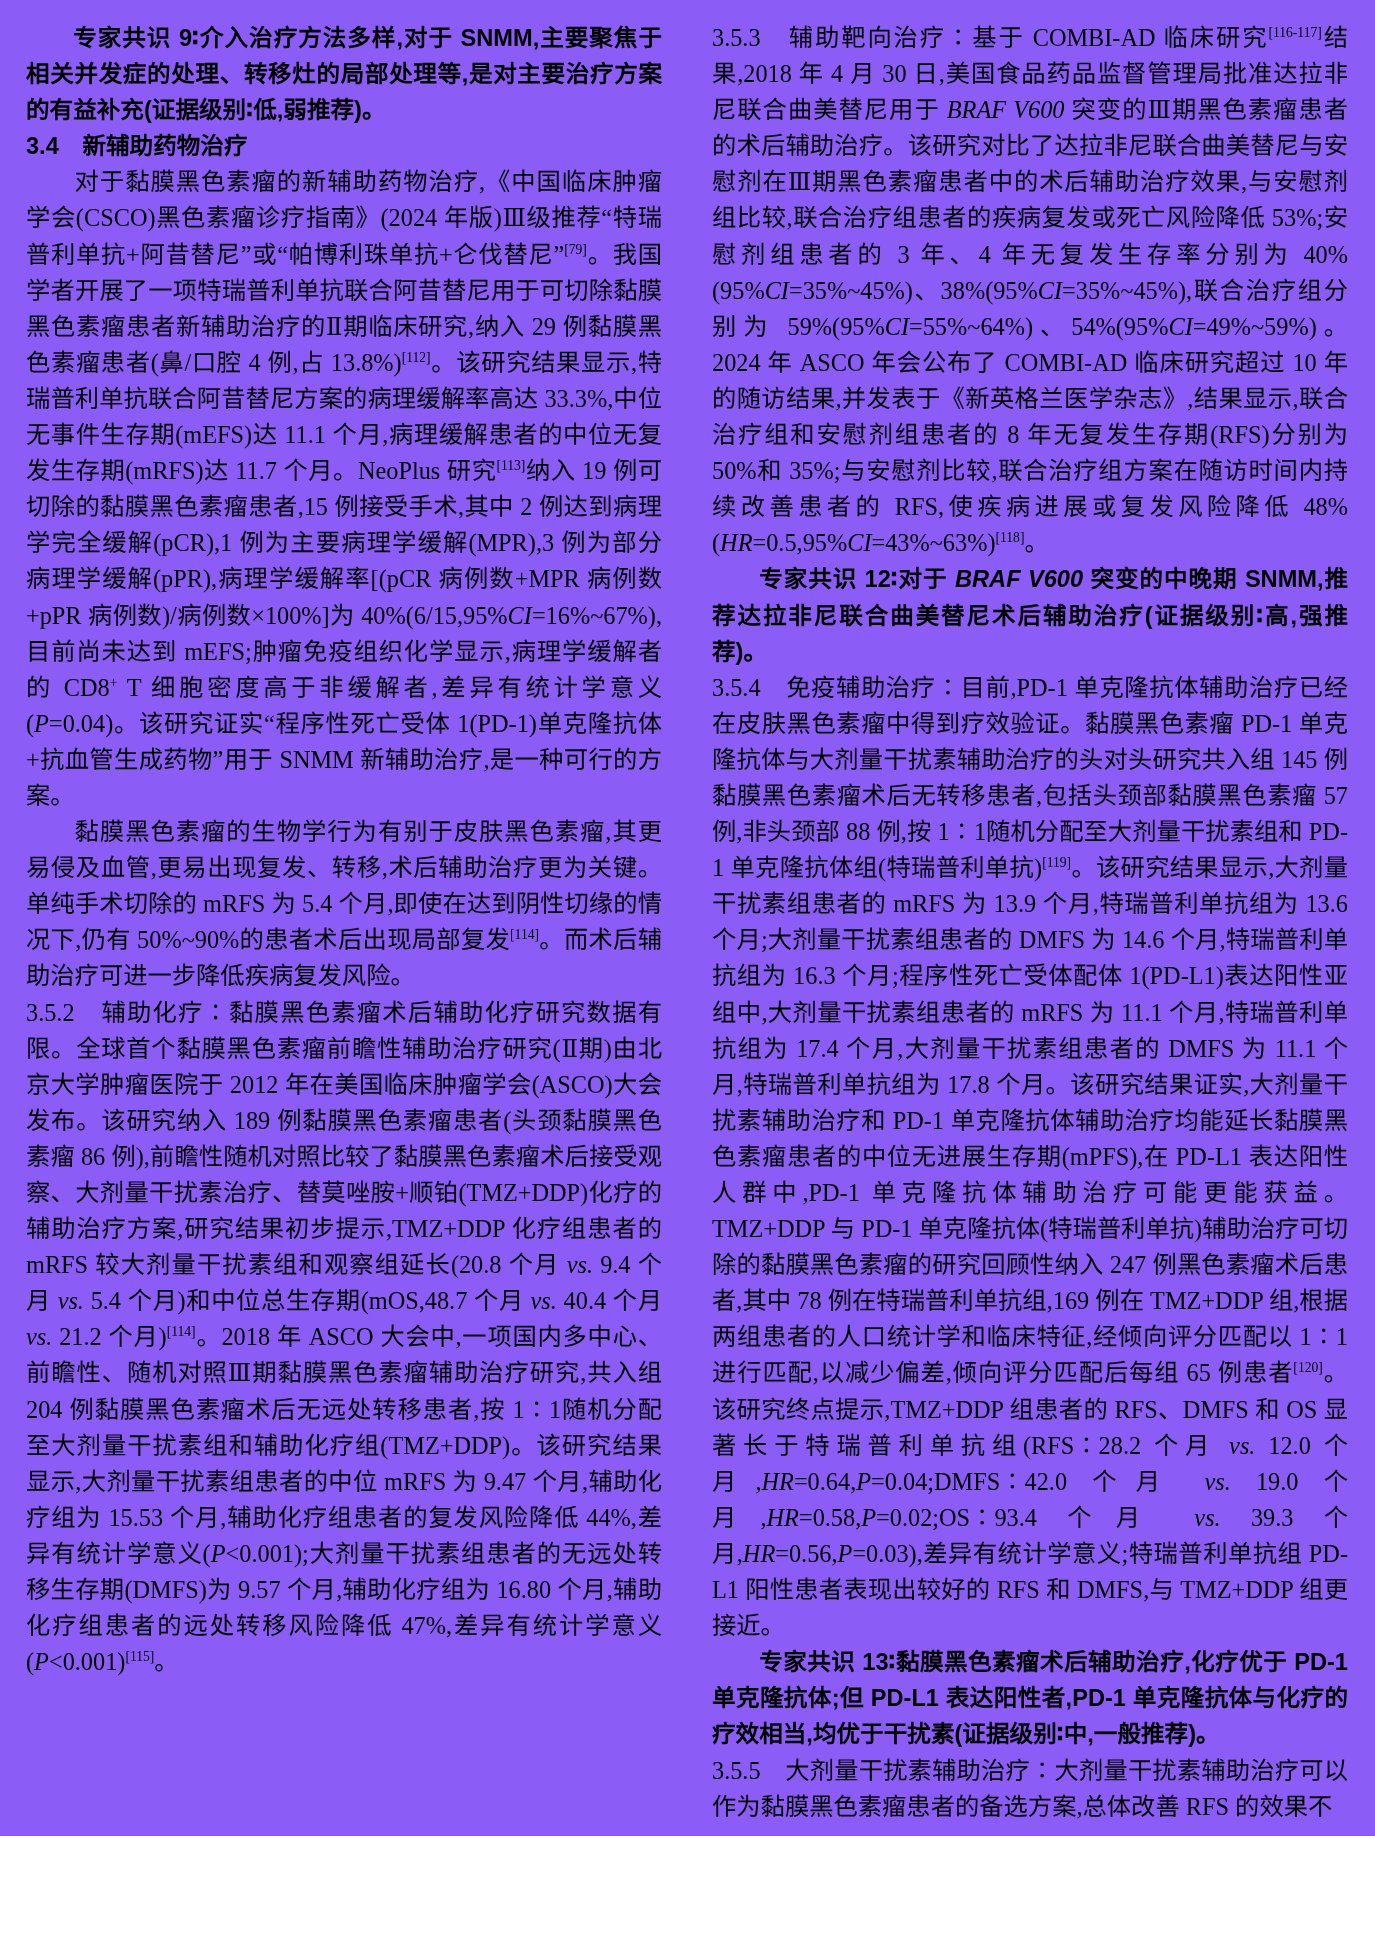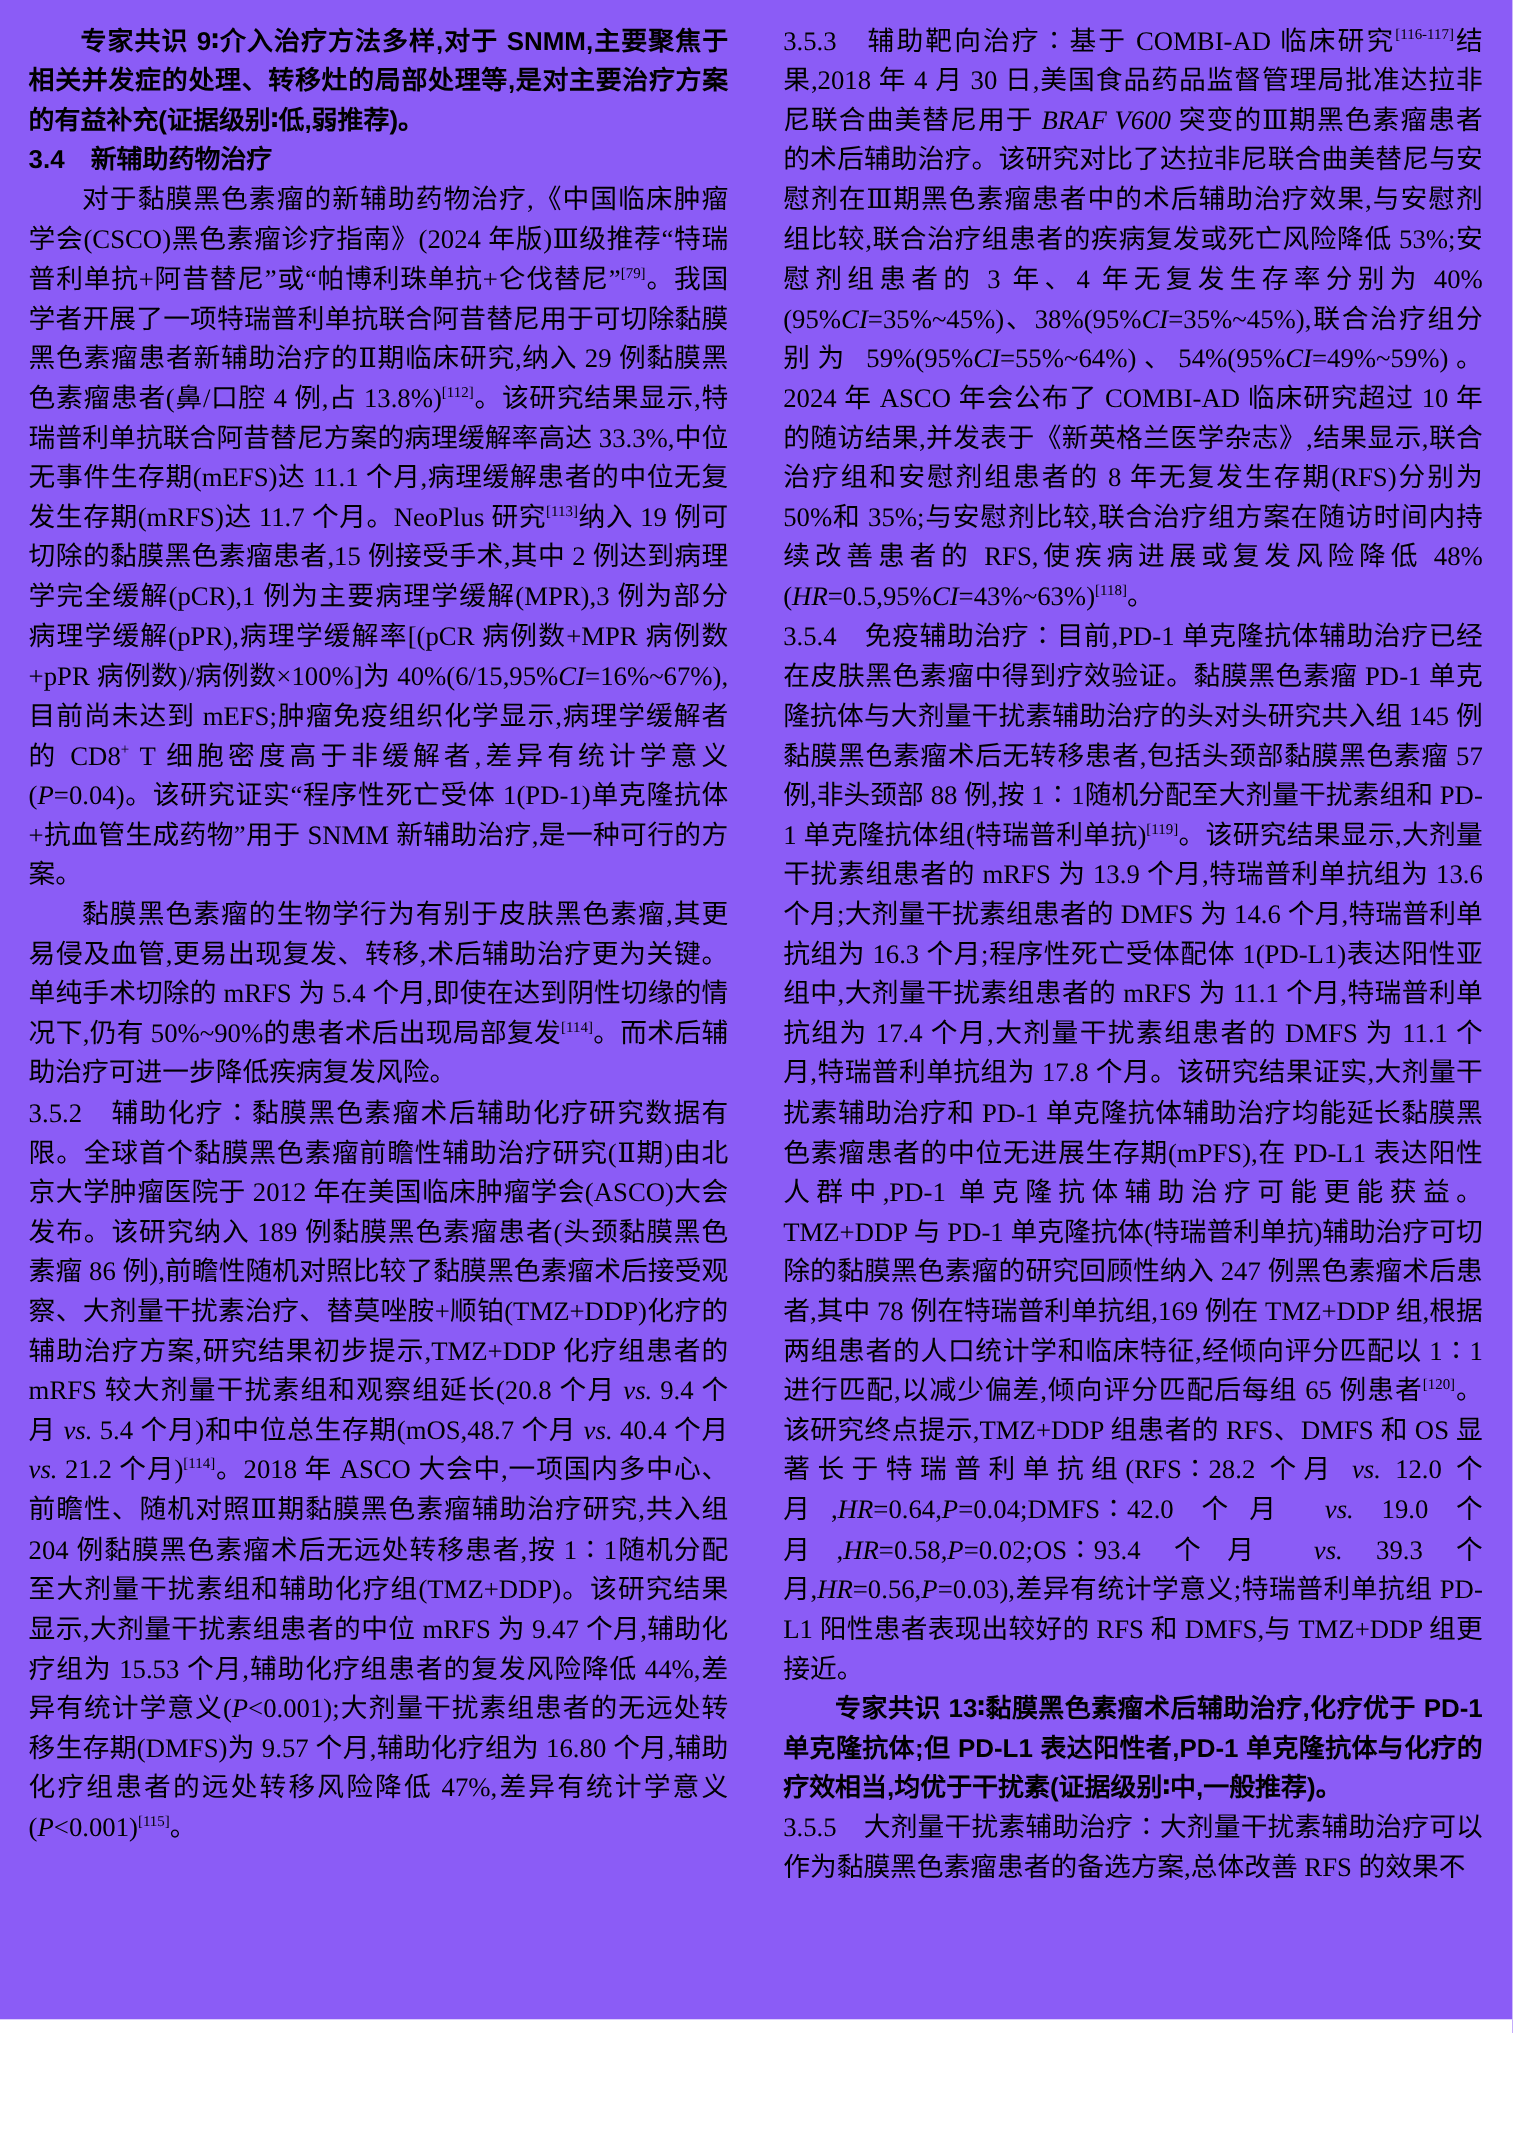--- a/index.html
+++ b/index.html
@@ -84,20 +84,21 @@
     <div class="col">
       <p class="consensus">专家共识 9∶介入治疗方法多样,对于 SNMM,主要聚焦于相关并发症的处理、转移灶的局部处理等,是对主要治疗方案的有益补充(证据级别∶低,弱推荐)。</p>
       <p class="heading">3.4　新辅助药物治疗</p>
       <p class="body">对于黏膜黑色素瘤的新辅助药物治疗,《中国临床肿瘤学会(CSCO)黑色素瘤诊疗指南》(2024 年版)Ⅲ级推荐“特瑞普利单抗+阿昔替尼”或“帕博利珠单抗+仑伐替尼”<sup>[79]</sup>。我国学者开展了一项特瑞普利单抗联合阿昔替尼用于可切除黏膜黑色素瘤患者新辅助治疗的Ⅱ期临床研究,纳入 29 例黏膜黑色素瘤患者(鼻/口腔 4 例,占 13.8%)<sup>[112]</sup>。该研究结果显示,特瑞普利单抗联合阿昔替尼方案的病理缓解率高达 33.3%,中位无事件生存期(mEFS)达 11.1 个月,病理缓解患者的中位无复发生存期(mRFS)达 11.7 个月。NeoPlus 研究<sup>[113]</sup>纳入 19 例可切除的黏膜黑色素瘤患者,15 例接受手术,其中 2 例达到病理学完全缓解(pCR),1 例为主要病理学缓解(MPR),3 例为部分病理学缓解(pPR),病理学缓解率[(pCR 病例数+MPR 病例数+pPR 病例数)/病例数×100%]为 40%(6/15,95%<i>CI</i>=16%~67%),目前尚未达到 mEFS;肿瘤免疫组织化学显示,病理学缓解者的 CD8<sup>+</sup> T 细胞密度高于非缓解者,差异有统计学意义(<i>P</i>=0.04)。该研究证实“程序性死亡受体 1(PD-1)单克隆抗体+抗血管生成药物”用于 SNMM 新辅助治疗,是一种可行的方案。</p>
       <p class="body">黏膜黑色素瘤的生物学行为有别于皮肤黑色素瘤,其更易侵及血管,更易出现复发、转移,术后辅助治疗更为关键。单纯手术切除的 mRFS 为 5.4 个月,即使在达到阴性切缘的情况下,仍有 50%~90%的患者术后出现局部复发<sup>[114]</sup>。而术后辅助治疗可进一步降低疾病复发风险。</p>
       <p class="flush">3.5.2　辅助化疗∶黏膜黑色素瘤术后辅助化疗研究数据有限。全球首个黏膜黑色素瘤前瞻性辅助治疗研究(Ⅱ期)由北京大学肿瘤医院于 2012 年在美国临床肿瘤学会(ASCO)大会发布。该研究纳入 189 例黏膜黑色素瘤患者(头颈黏膜黑色素瘤 86 例),前瞻性随机对照比较了黏膜黑色素瘤术后接受观察、大剂量干扰素治疗、替莫唑胺+顺铂(TMZ+DDP)化疗的辅助治疗方案,研究结果初步提示,TMZ+DDP 化疗组患者的 mRFS 较大剂量干扰素组和观察组延长(20.8 个月 <i>vs.</i> 9.4 个月 <i>vs.</i> 5.4 个月)和中位总生存期(mOS,48.7 个月 <i>vs.</i> 40.4 个月 <i>vs.</i> 21.2 个月)<sup>[114]</sup>。2018 年 ASCO 大会中,一项国内多中心、前瞻性、随机对照Ⅲ期黏膜黑色素瘤辅助治疗研究,共入组 204 例黏膜黑色素瘤术后无远处转移患者,按 1∶1随机分配至大剂量干扰素组和辅助化疗组(TMZ+DDP)。该研究结果显示,大剂量干扰素组患者的中位 mRFS 为 9.47 个月,辅助化疗组为 15.53 个月,辅助化疗组患者的复发风险降低 44%,差异有统计学意义(<i>P</i>&lt;0.001);大剂量干扰素组患者的无远处转移生存期(DMFS)为 9.57 个月,辅助化疗组为 16.80 个月,辅助化疗组患者的远处转移风险降低 47%,差异有统计学意义(<i>P</i>&lt;0.001)<sup>[115]</sup>。</p>
     </div>
 
     <div class="col">
       <p class="flush">3.5.3　辅助靶向治疗∶基于 COMBI-AD 临床研究<sup>[116-117]</sup>结果,2018 年 4 月 30 日,美国食品药品监督管理局批准达拉非尼联合曲美替尼用于 <i>BRAF V600</i> 突变的Ⅲ期黑色素瘤患者的术后辅助治疗。该研究对比了达拉非尼联合曲美替尼与安慰剂在Ⅲ期黑色素瘤患者中的术后辅助治疗效果,与安慰剂组比较,联合治疗组患者的疾病复发或死亡风险降低 53%;安慰剂组患者的 3 年、4 年无复发生存率分别为 40%(95%<i>CI</i>=35%~45%)、38%(95%<i>CI</i>=35%~45%),联合治疗组分别为 59%(95%<i>CI</i>=55%~64%)、54%(95%<i>CI</i>=49%~59%)。2024 年 ASCO 年会公布了 COMBI-AD 临床研究超过 10 年的随访结果,并发表于《新英格兰医学杂志》,结果显示,联合治疗组和安慰剂组患者的 8 年无复发生存期(RFS)分别为 50%和 35%;与安慰剂比较,联合治疗组方案在随访时间内持续改善患者的 RFS,使疾病进展或复发风险降低 48%(<i>HR</i>=0.5,95%<i>CI</i>=43%~63%)<sup>[118]</sup>。</p>
+      <p class="consensus">专家共识 12∶对于 <i>BRAF V600</i> 突变的中晚期 SNMM,推荐达拉非尼联合曲美替尼术后辅助治疗(证据级别∶高,强推荐)。</p>
       <p class="flush">3.5.4　免疫辅助治疗∶目前,PD-1 单克隆抗体辅助治疗已经在皮肤黑色素瘤中得到疗效验证。黏膜黑色素瘤 PD-1 单克隆抗体与大剂量干扰素辅助治疗的头对头研究共入组 145 例黏膜黑色素瘤术后无转移患者,包括头颈部黏膜黑色素瘤 57 例,非头颈部 88 例,按 1∶1随机分配至大剂量干扰素组和 PD-1 单克隆抗体组(特瑞普利单抗)<sup>[119]</sup>。该研究结果显示,大剂量干扰素组患者的 mRFS 为 13.9 个月,特瑞普利单抗组为 13.6 个月;大剂量干扰素组患者的 DMFS 为 14.6 个月,特瑞普利单抗组为 16.3 个月;程序性死亡受体配体 1(PD-L1)表达阳性亚组中,大剂量干扰素组患者的 mRFS 为 11.1 个月,特瑞普利单抗组为 17.4 个月,大剂量干扰素组患者的 DMFS 为 11.1 个月,特瑞普利单抗组为 17.8 个月。该研究结果证实,大剂量干扰素辅助治疗和 PD-1 单克隆抗体辅助治疗均能延长黏膜黑色素瘤患者的中位无进展生存期(mPFS),在 PD-L1 表达阳性人群中,PD-1 单克隆抗体辅助治疗可能更能获益。TMZ+DDP 与 PD-1 单克隆抗体(特瑞普利单抗)辅助治疗可切除的黏膜黑色素瘤的研究回顾性纳入 247 例黑色素瘤术后患者,其中 78 例在特瑞普利单抗组,169 例在 TMZ+DDP 组,根据两组患者的人口统计学和临床特征,经倾向评分匹配以 1∶1进行匹配,以减少偏差,倾向评分匹配后每组 65 例患者<sup>[120]</sup>。该研究终点提示,TMZ+DDP 组患者的 RFS、DMFS 和 OS 显著长于特瑞普利单抗组(RFS∶28.2 个月 <i>vs.</i> 12.0 个月,<i>HR</i>=0.64,<i>P</i>=0.04;DMFS∶42.0 个月 <i>vs.</i> 19.0 个月,<i>HR</i>=0.58,<i>P</i>=0.02;OS∶93.4 个月 <i>vs.</i> 39.3 个月,<i>HR</i>=0.56,<i>P</i>=0.03),差异有统计学意义;特瑞普利单抗组 PD-L1 阳性患者表现出较好的 RFS 和 DMFS,与 TMZ+DDP 组更接近。</p>
       <p class="consensus">专家共识 13∶黏膜黑色素瘤术后辅助治疗,化疗优于 PD-1 单克隆抗体;但 PD-L1 表达阳性者,PD-1 单克隆抗体与化疗的疗效相当,均优于干扰素(证据级别∶中,一般推荐)。</p>
       <p class="flush">3.5.5　大剂量干扰素辅助治疗∶大剂量干扰素辅助治疗可以作为黏膜黑色素瘤患者的备选方案,总体改善 RFS 的效果不</p>
     </div>
 
   </div>
 
   <div class="footer">
     <span>中国医院用药评价与分析　 2026 年第 26 卷第 1 期</span>
   </div>

